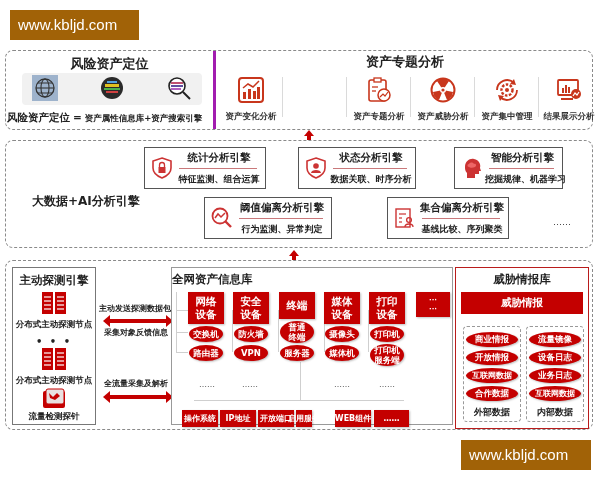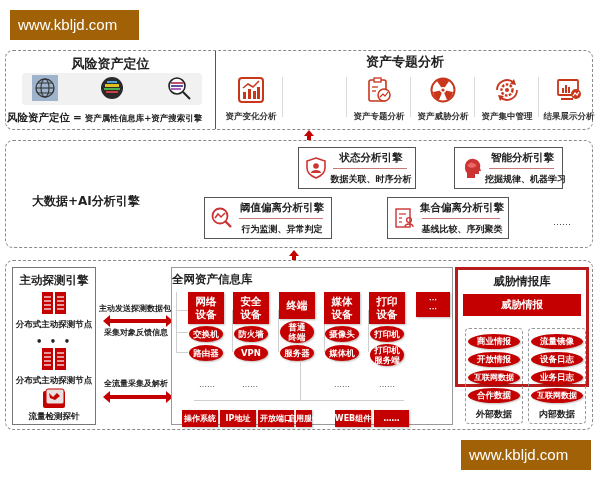--- a/index.html
+++ b/index.html
@@ -12,21 +12,21 @@
     padding: 0 8px; line-height: 30px; height: 30px;
   }
   .wm-top { left: 10px; top: 10px; width: 129px; }
   .wm-bottom { left: 461px; top: 440px; width: 130px; }
 
   .dashbox {
     position: absolute; border: 1.5px dashed #8a8a8a; border-radius: 8px;
   }
   
   #row1 { left: 5px; top: 50px; width: 588px; height: 80px; }
-  .r1-left { position: absolute; left: 0; top: 0; width: 210px; height: 100%; border-right: 1px solid #a21caf; }
+  .r1-left { position: absolute; left: 0; top: 0; width: 210px; height: 100%; border-right: 3px solid #a21caf; }
   .r1-title { position: absolute; width: 100%; text-align: center; top: 4px; font-size: 13px; font-weight: bold; color: #222; }
   .r1-icons { position: absolute; left: 16px; top: 22px; width: 180px; height: 32px; background: #f1f1f1; border-radius: 4px; }
   .r1-icon { position: absolute; top: 2px; width: 26px; height: 26px; }
   .r1-formula { position: absolute; left: 1px; bottom: 4px; font-size: 8.5px; font-weight: bold; white-space: nowrap; color: #222; }
   .r1-formula .big { font-size: 10.5px; }
 
   .r1-right { position: absolute; left: 212px; top: 0; right: 0; height: 100%; }
   .r1-rtitle { position: absolute; width: 100%; text-align: center; top: 2px; font-size: 13px; font-weight: bold; }
   .topic { position: absolute; top: 22px; width: 62px; height: 52px; text-align: center; }
   .topic .ico { position: absolute; left: 18px; top: 4px; width: 26px; height: 26px; }
@@ -62,21 +62,21 @@
 
   .assetdb { position: absolute; left: 165px; top: 6px; width: 282px; height: 158px; border: 1px solid #999; background: #fff; }
   .assetdb .atitle { position: absolute; left: 0; width: 100%; top: 4px; font-size: 11.5px; font-weight: bold; }
   .cat { position: absolute; background: #c40000; color: #fff; font-weight: bold; text-align: center; font-size: 10.5px; line-height: 13px; display: flex; align-items: center; justify-content: center; box-shadow: 1px 1px 2px rgba(0,0,0,0.25); }
   .oval { position: absolute; background: #c40000; color: #fff; font-weight: bold; font-size: 8.5px; border-radius: 50%; display: flex; align-items: center; justify-content: center; text-align: center; line-height: 10px; box-shadow: 1px 1px 2px rgba(0,0,0,0.25); }
   .vline { position: absolute; width: 1px; background: #cfcfcf; }
   .hline { position: absolute; height: 1px; background: #cfcfcf; }
   .adots { position: absolute; font-size: 8px; color: #555; }
   .attr { position: absolute; top: 142px; height: 17px; background: #c40000; color: #fff; font-size: 8px; font-weight: bold; display: flex; align-items: center; justify-content: center; box-shadow: 1px 1px 2px rgba(0,0,0,0.25); white-space: nowrap; }
 
-  .threat { position: absolute; left: 449px; top: 6px; width: 134px; height: 120px; border: 3px solid #b91c1c; background: #fff; }
+  .threat { position: absolute; left: 449px; top: 6px; width: 134px; height: 162px; border: 1px solid #b91c1c; background: #fff; }
   .threat .ttitle { position: absolute; left: 0; width: 100%; top: 4px; text-align: center; font-size: 11.5px; font-weight: bold; }
   .threat .tbar { position: absolute; left: 5px; right: 5px; top: 24px; height: 22px; background: #c40000; color: #fff; font-size: 10.5px; font-weight: bold; display: flex; align-items: center; justify-content: center; }
   .tcol { position: absolute; top: 58px; width: 58px; height: 96px; border: 1px dashed #999; border-radius: 4px; }
   .toval { position: absolute; left: 2px; width: 52px; height: 15px; background: #c40000; color: #fff; font-size: 8.5px; font-weight: bold; border-radius: 50%; display: flex; align-items: center; justify-content: center; white-space: nowrap; box-shadow: 1px 1px 2px rgba(0,0,0,0.25); }
   .tcol .tfoot { position: absolute; left: 0; width: 100%; bottom: 2px; text-align: center; font-size: 9px; font-weight: bold; }
 </style>
 </head>
 <body>
 
 <div class="watermark wm-top">www.kbljd.com</div>
@@ -186,20 +186,30 @@
     </div>
   </div>
 </div>
 
 <div class="arrow-up" style="left:304px; top:130px;"></div>
 <div class="arrow-stem" style="left:307px; top:136px;"></div>
 
 <div class="dashbox" id="row2">
   <div class="r2-label">大数据+AI分析引擎</div>
 
+  <div class="engine" style="left:138px; top:6px; width:122px;">
+    <svg class="ico" viewBox="0 0 22 22">
+      <path d="M11 1 L20 4 L20 11 C20 16 16 19 11 21 C6 19 2 16 2 11 L2 4 Z" fill="none" stroke="#c33" stroke-width="1.6"></path>
+      <rect x="7.5" y="10" width="7" height="6" fill="#c33"></rect>
+      <path d="M8.5 10 V8 A2.5 2.5 0 0 1 13.5 8 V10" fill="none" stroke="#c33" stroke-width="1.3"></path>
+    </svg>
+    <div class="etitle">统计分析引擎</div>
+    <div class="eline"></div>
+    <div class="esub">特征监测、组合运算</div>
+  </div>
 
   <div class="engine" style="left:292px; top:6px; width:118px;">
     <svg class="ico" viewBox="0 0 22 22">
       <path d="M11 1 L20 4 L20 11 C20 16 16 19 11 21 C6 19 2 16 2 11 L2 4 Z" fill="none" stroke="#c33" stroke-width="1.6"></path>
       <circle cx="11" cy="9" r="2.8" fill="#c33"></circle>
       <path d="M6 16 C6 12 16 12 16 16 Z" fill="#c33"></path>
     </svg>
     <div class="etitle">状态分析引擎</div>
     <div class="eline"></div>
     <div class="esub">数据关联、时序分析</div>

